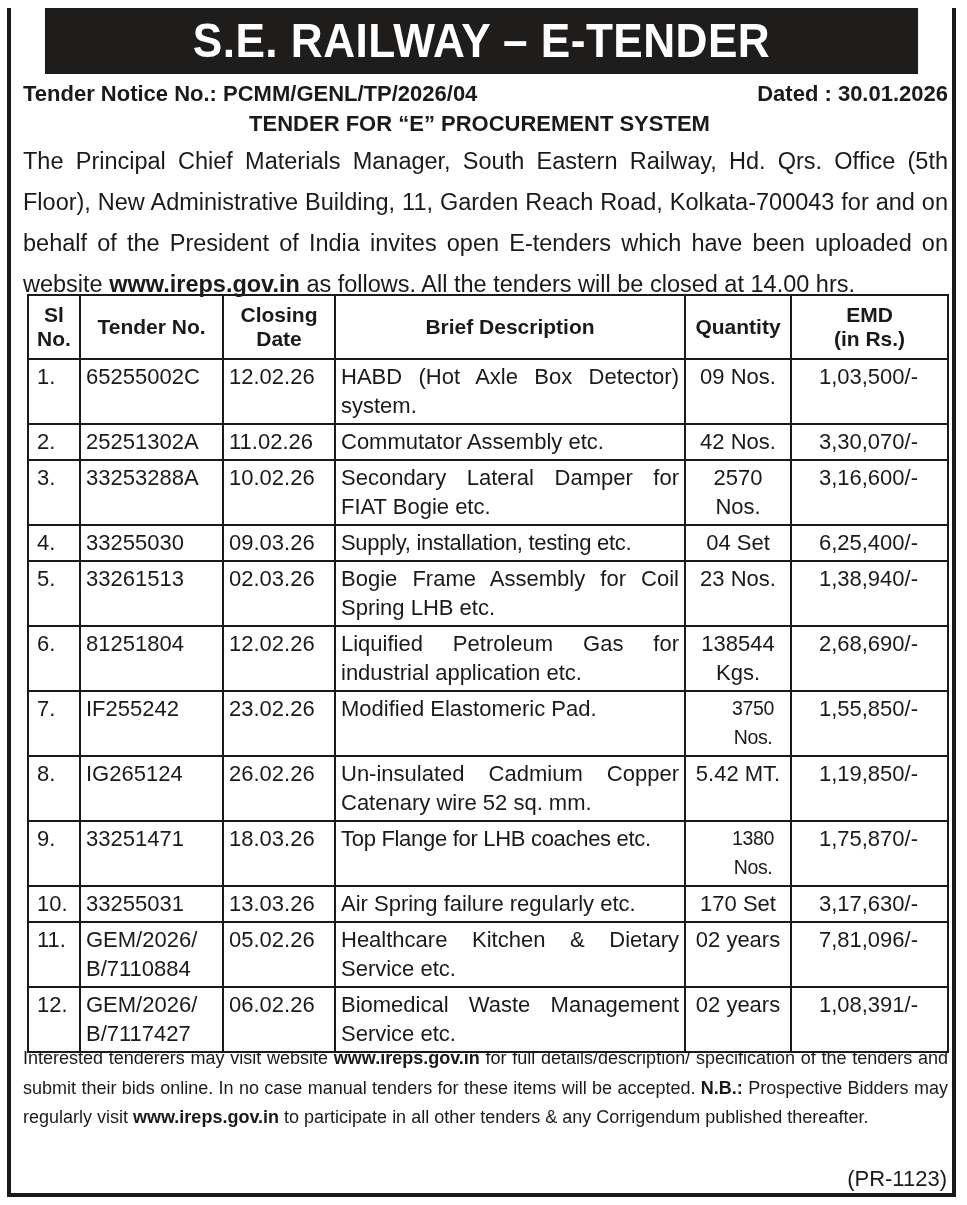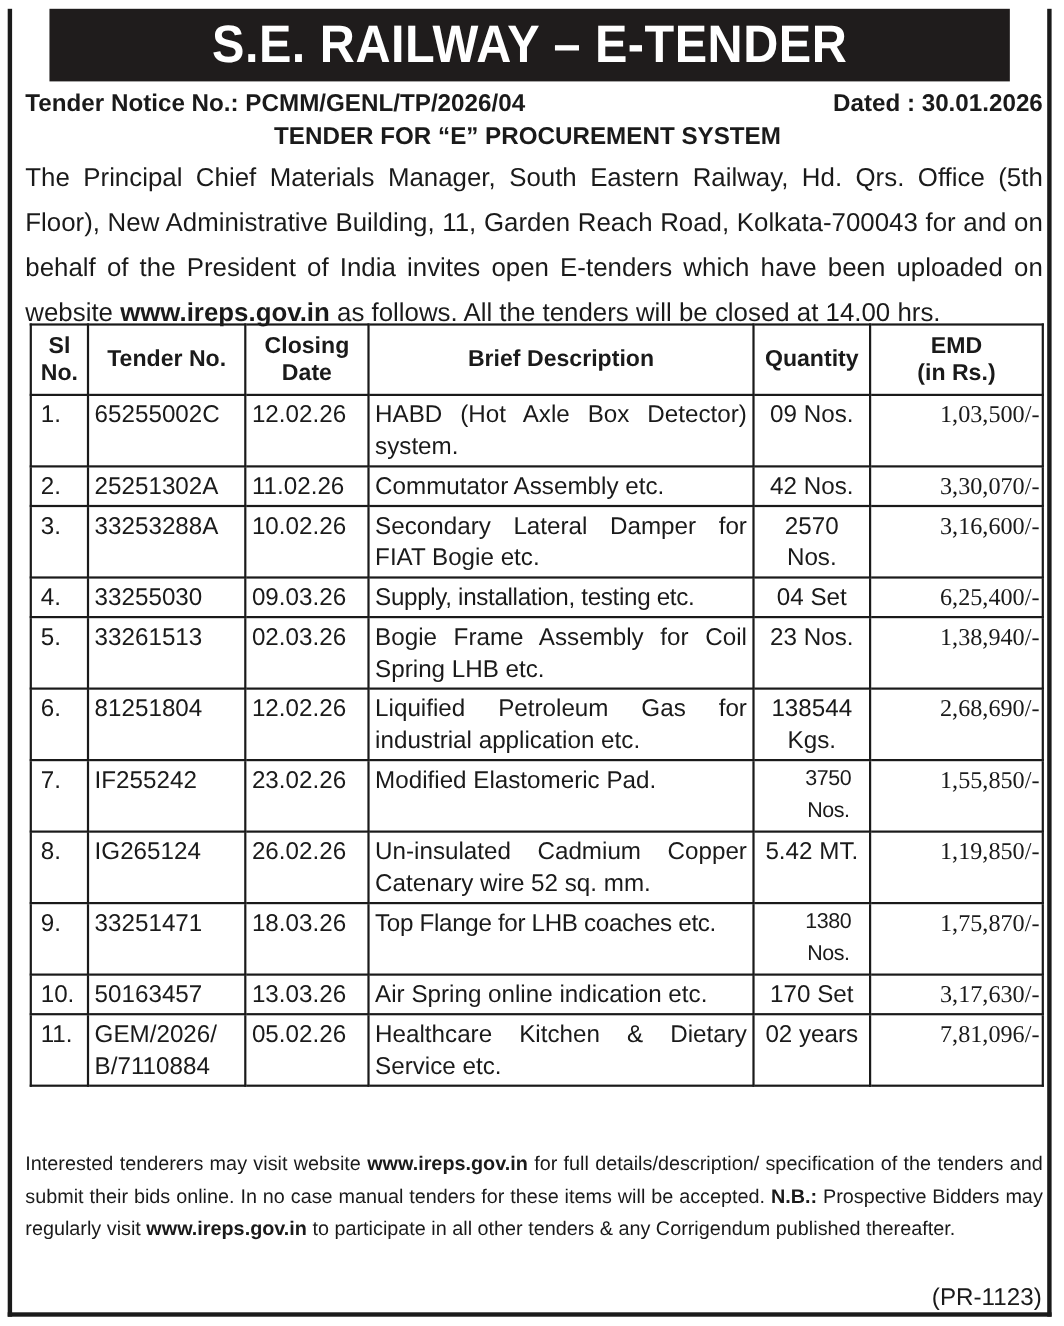--- a/index.html
+++ b/index.html
@@ -103,21 +103,21 @@
       font-weight: bold;
       vertical-align: middle;
       text-align: center;
       font-size: 21px;
       line-height: 24px;
       padding: 5px 2px;
       height: 52px;
     }
     table.tenders td.sl { text-align: left; padding-left: 8px; }
     table.tenders td.qty { text-align: center; }
-    table.tenders td.emd { text-align: right; padding-right: 2px; font-family: Liberation Serif, serif; }
+    table.tenders td.emd { text-align: right; padding-right: 29px; }
     table.tenders td.desc { text-align: justify; text-align-last: left; }
     table.tenders td.qty.small { font-size: 19.5px; letter-spacing: -0.4px; padding-left: 35px; }
     table.tenders td.desc.tight { letter-spacing: -0.3px; margin-left: 26px; }
     .footer {
       position: absolute;
       left: 12px;
       top: 1036px;
       width: 925px;
       font-size: 18px;
       line-height: 29.5px;
@@ -285,42 +285,55 @@
           <td class="cd">18.03.26</td>
           <td class="desc tight">Top Flange for LHB coaches etc.</td>
           <td class="qty small">
             <span class="cell-line">1380 Nos.</span>
           </td>
           <td class="emd">1,75,870/-</td>
         </tr>
         <tr>
           <td class="sl">10.</td>
           <td class="tn">
-            <span class="cell-line">50163457</span>
+            <span class="cell-line">33255031</span>
           </td>
           <td class="cd">13.03.26</td>
-          <td class="desc">Air Spring online indication etc.</td>
+          <td class="desc">Air Spring failure regularly etc.</td>
           <td class="qty">
             <span class="cell-line">170 Set</span>
           </td>
           <td class="emd">3,17,630/-</td>
         </tr>
         <tr>
           <td class="sl">11.</td>
           <td class="tn">
             <span class="cell-line">GEM/2026/</span>
             <span class="cell-line">B/7110884</span>
           </td>
           <td class="cd">05.02.26</td>
           <td class="desc">Healthcare Kitchen &amp; Dietary Service etc.</td>
           <td class="qty">
             <span class="cell-line">02 years</span>
           </td>
           <td class="emd">7,81,096/-</td>
         </tr>
+        <tr>
+          <td class="sl">12.</td>
+          <td class="tn">
+            <span class="cell-line">GEM/2026/</span>
+            <span class="cell-line">B/7117427</span>
+          </td>
+          <td class="cd">06.02.26</td>
+          <td class="desc">Biomedical Waste Management Service etc.</td>
+          <td class="qty">
+            <span class="cell-line">02 years</span>
+          </td>
+          <td class="emd">1,08,391/-</td>
+        </tr>
       </tbody>
   </table>
 
   <div class="footer"><span>Interested tenderers may visit website </span><b>www.ireps.gov.in</b><span> for full details/description/ specification of the tenders and submit their bids online. In no case manual tenders for these items will be accepted. </span><b>N.B.:</b><span> Prospective Bidders may regularly visit </span><b>www.ireps.gov.in</b><span> to participate in all other tenders &amp; any Corrigendum published thereafter.</span></div>
 
   <div class="pr">(PR-1123)</div>
 
 </div>
 
 </body></html>

